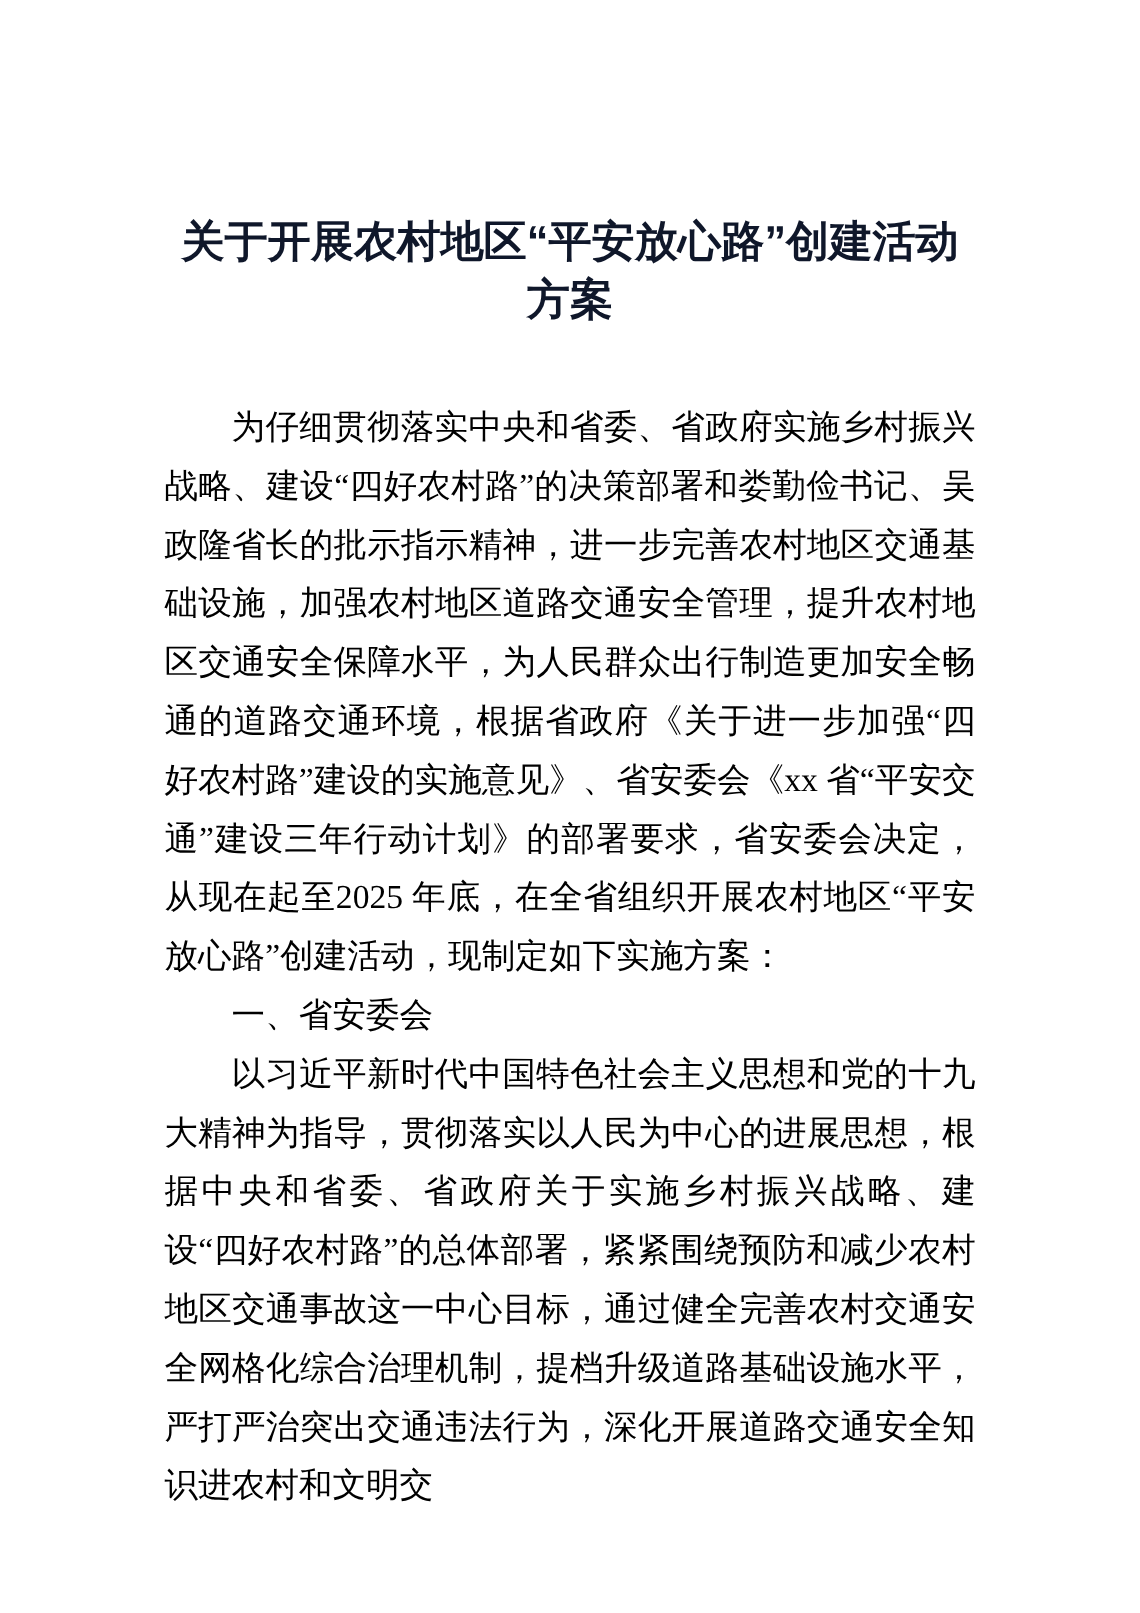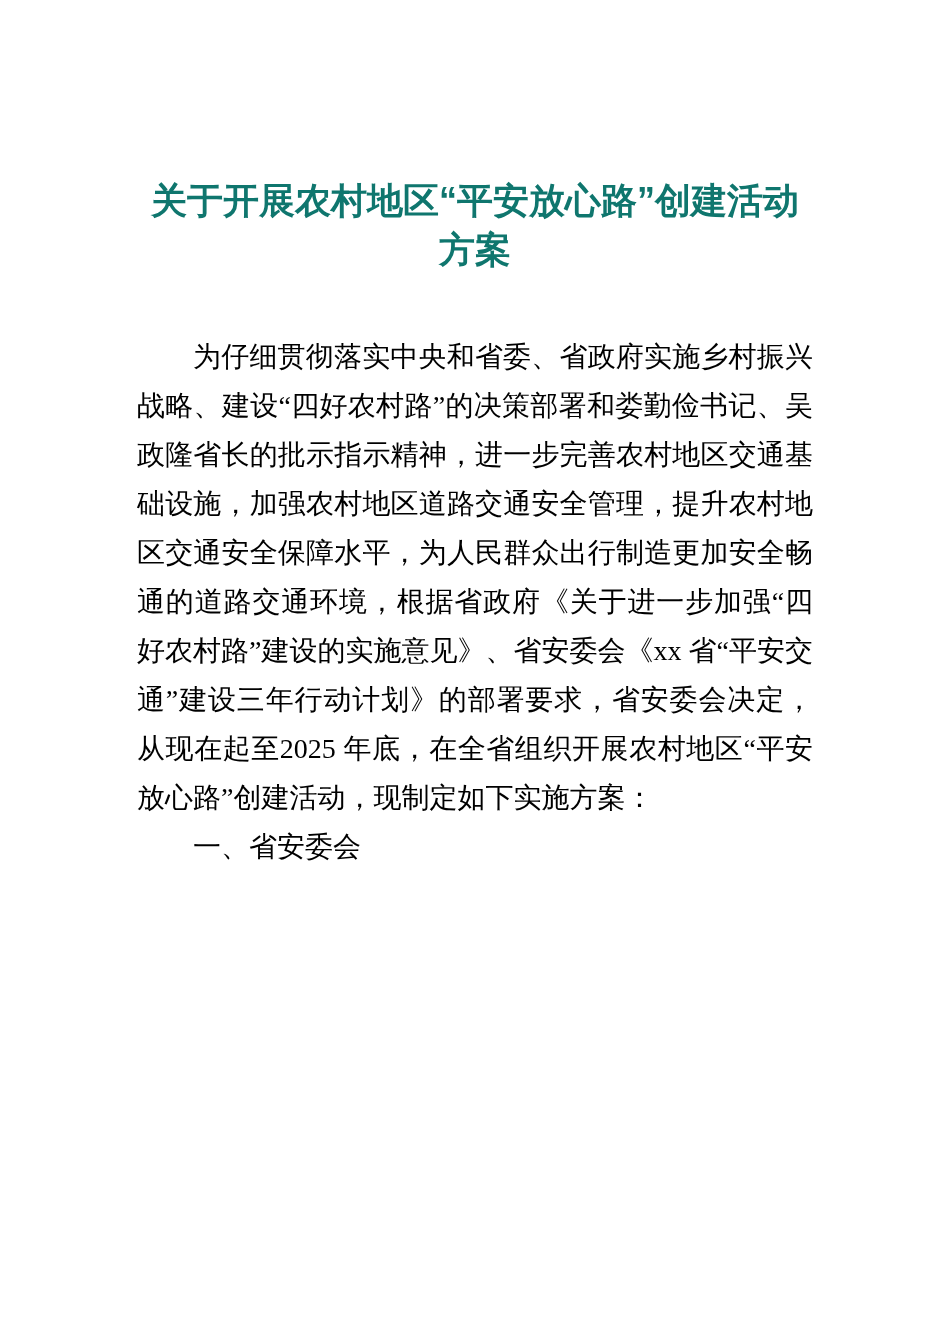--- a/index.html
+++ b/index.html
@@ -20,21 +20,21 @@
     padding: 176px 137px 0 137px;
     background: #ffffff;
   }
   .doc-title {
     margin: 0;
     font-family: "Liberation Sans", "DejaVu Sans", sans-serif;
     font-weight: 700;
     font-size: 36px;
     line-height: 49px;
     text-align: center;
-    color: #0f766e;
+    color: #0f172a;
   }
   .doc-body {
     margin-top: 58px;
     font-family: "Liberation Serif", "DejaVu Serif", serif;
     font-size: 28px;
     line-height: 49px;
     text-align: justify;
     text-justify: inter-ideograph;
     color: #000000;
   }
@@ -45,14 +45,15 @@
   }
 </style>
 </head>
 <body>
 
 <div class="page">
   <h1 class="doc-title">关于开展农村地区“平安放心路”创建活动方案</h1>
   <div class="doc-body">
     <p class="para">为仔细贯彻落实中央和省委、省政府实施乡村振兴战略、建设“四好农村路”的决策部署和娄勤俭书记、吴政隆省长的批示指示精神，进一步完善农村地区交通基础设施，加强农村地区道路交通安全管理，提升农村地区交通安全保障水平，为人民群众出行制造更加安全畅通的道路交通环境，根据省政府《关于进一步加强“四好农村路”建设的实施意见》、省安委会《xx 省“平安交通”建设三年行动计划》的部署要求，省安委会决定，从现在起至2025 年底，在全省组织开展农村地区“平安放心路”创建活动，现制定如下实施方案：</p>
     <p class="para">一、省安委会</p>
+    <p class="para">以习近平新时代中国特色社会主义思想和党的十九大精神为指导，贯彻落实以人民为中心的进展思想，根据中央和省委、省政府关于实施乡村振兴战略、建设“四好农村路”的总体部署，紧紧围绕预防和减少农村地区交通事故这一中心目标，通过健全完善农村交通安全网格化综合治理机制，提档升级道路基础设施水平，严打严治突出交通违法行为，深化开展道路交通安全知识进农村和文明交</p>
   </div>
 </div>
 
 </body></html>

